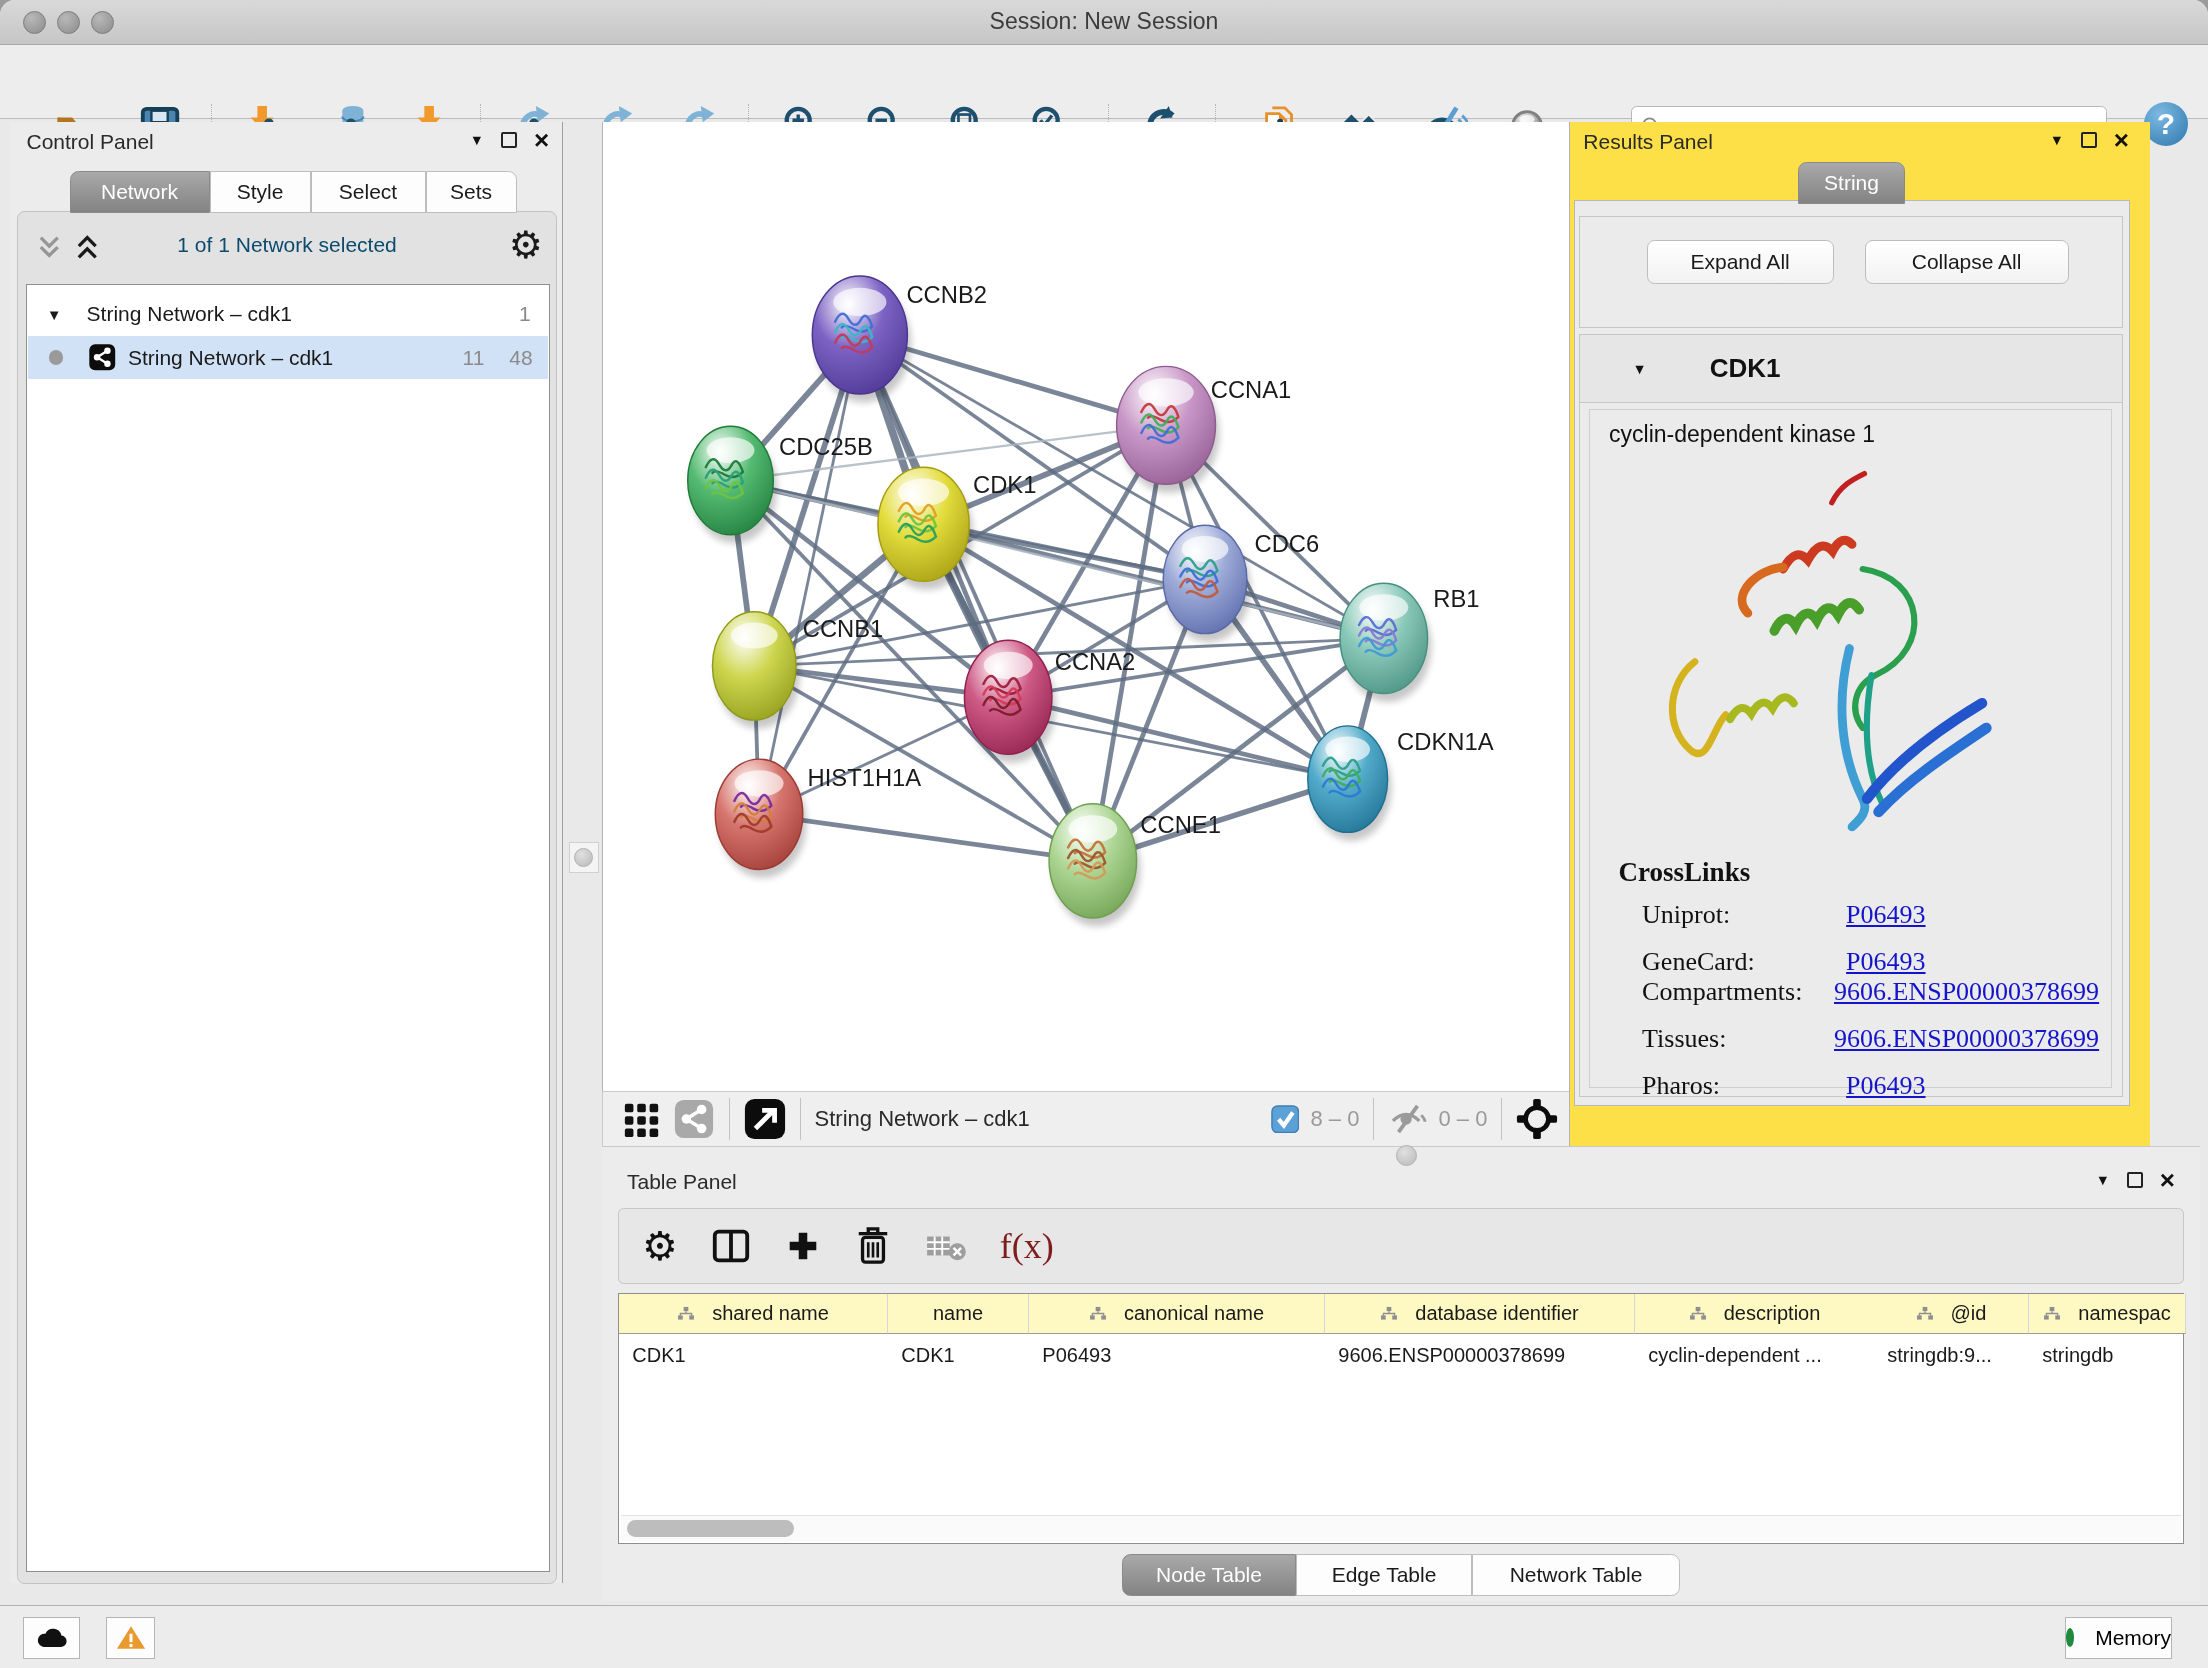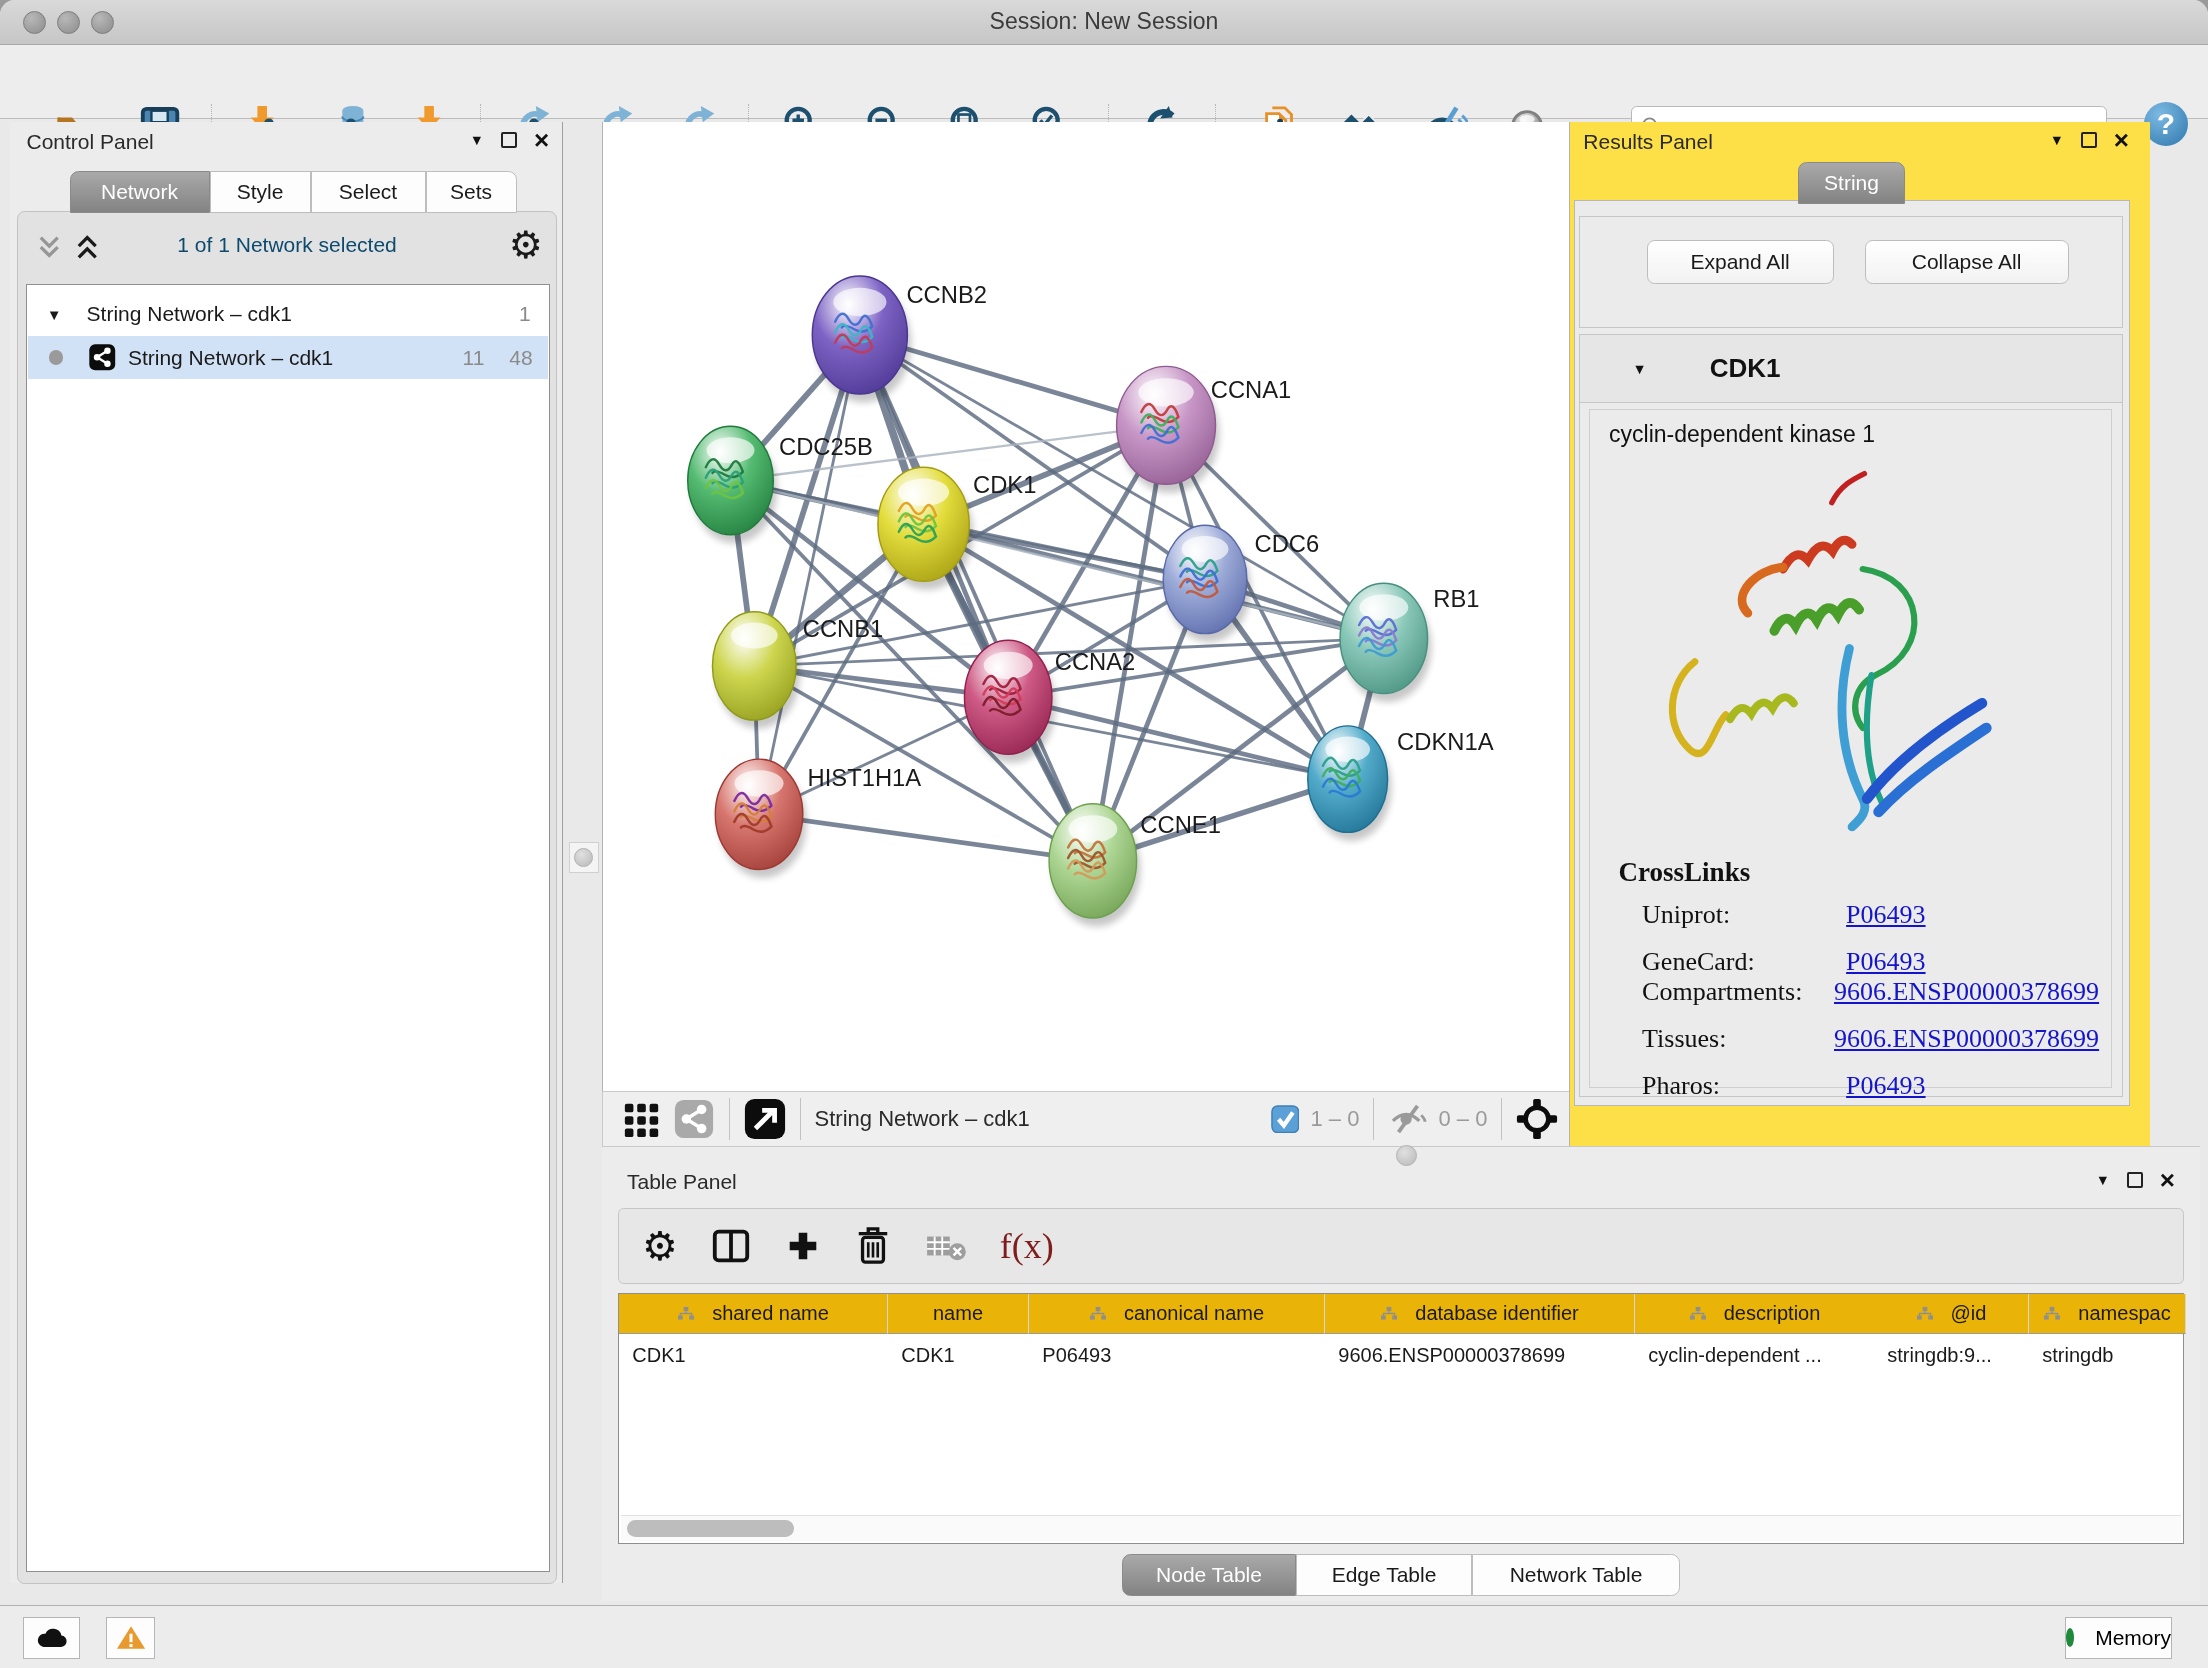--- a/index.html
+++ b/index.html
@@ -43,21 +43,21 @@
   
   .rpanel{position:absolute;left:1569px;top:122px;width:580px;height:1024px;background:#fde047;border-left:1.9px solid #b3b3b3;}
   .rbox{position:absolute;left:3.8px;top:78px;width:554px;height:904px;background:#ebebeb;border:1.9px solid #b8b8b8;}
   .btn{background:linear-gradient(#ffffff,#f2f2f2);border:1px solid #bdbdbd;border-radius:7.6px;font-size:21px;color:#1a1a1a;display:flex;align-items:center;justify-content:center;}
   .xl-label{font-family:"Liberation Serif",serif;font-size:26px;color:#111;}
   .xl-link{font-family:"Liberation Serif",serif;font-size:26px;color:#1414cc;text-decoration:underline;}
   
   .tpanel{position:absolute;left:602px;top:1146px;width:1598px;height:454px;background:#ececec;border-top:1px solid #c9c9c9;}
   .ttoolbar{position:absolute;left:16px;top:61px;width:1566px;height:76px;background:#e7e7e7;border:1px solid #c6c6c6;border-radius:5.7px;display:flex;align-items:center;gap:32px;padding-left:23px;box-sizing:border-box;}
   .tbl{position:absolute;left:16px;top:146px;width:1566px;height:251px;background:#fff;border:1.9px solid #8f8f8f;box-sizing:border-box;}
-  .th{position:absolute;top:0;height:40px;background:#eab308;border-right:1px solid #d6d6d6;border-bottom:1.9px solid #9a9a9a;display:flex;align-items:center;justify-content:center;gap:17px;font-size:20px;color:#1a1a1a;box-sizing:border-box;}
+  .th{position:absolute;top:0;height:40px;background:#fef9c3;border-right:1px solid #d6d6d6;border-bottom:1.9px solid #9a9a9a;display:flex;align-items:center;justify-content:center;gap:17px;font-size:20px;color:#1a1a1a;box-sizing:border-box;}
   .td{position:absolute;top:42px;height:38px;display:flex;align-items:center;padding-left:13.3px;font-size:20px;color:#1a1a1a;box-sizing:border-box;}
   .hscroll{position:absolute;left:1.9px;bottom:1.9px;width:1560px;height:25px;background:#fafafa;border-top:1px solid #e2e2e2;}
   .hthumb{position:absolute;left:5.7px;top:3.8px;width:167px;height:17px;border-radius:8.6px;background:#bdbdbd;}
   
   .statusbar{position:absolute;left:0;top:1605px;width:100%;height:63px;background:#ececec;border-top:1.9px solid #b3b3b3;}
   .sbtn{position:absolute;top:10.5px;height:42px;background:#fdfdfd;border:1.9px solid #b5b5b5;display:flex;align-items:center;justify-content:center;gap:21px;box-sizing:border-box;}
   svg{display:block;}
   .cell-clip{overflow:hidden;white-space:nowrap;}
 </style>
 </head>
@@ -543,21 +543,21 @@
     </span>
     <span class="vsep"></span>
     <span style="font-size:22px;color:#2a2a2a">String Network – cdk1</span>
     <span style="flex:1"></span>
     <span>
       <svg width="28.5" height="28.5" viewBox="0 0 30 30">
           <rect x="1" y="1" width="28" height="28" rx="6" fill="#5ba0d6" stroke="#3f7fb5" stroke-width="1.5"></rect>
           <path d="M8 15 l5.5 6.5 L23 8" stroke="#fff" stroke-width="4.5" fill="none"></path>
         </svg>
     </span>
-    <span class="graytxt" style="margin-left:11.4px">1 – 0</span>
+    <span class="graytxt" style="margin-left:11.4px">8 – 0</span>
     <span class="vsep"></span>
     <span>
       <svg width="42" height="34" viewBox="0 0 44 36">
           <path d="M6 20 q 14 -14 28 0" fill="none" stroke="#9a9a9a" stroke-width="3.5"></path>
           <circle cx="20" cy="18" r="6" fill="#9a9a9a"></circle>
           <path d="M32 4 L12 32" stroke="#9a9a9a" stroke-width="4"></path>
           <path d="M36 14 q 4 4 4 7" fill="none" stroke="#9a9a9a" stroke-width="3"></path>
         </svg>
     </span>
     <span class="graytxt" style="margin-left:9.5px">0 – 0</span>

